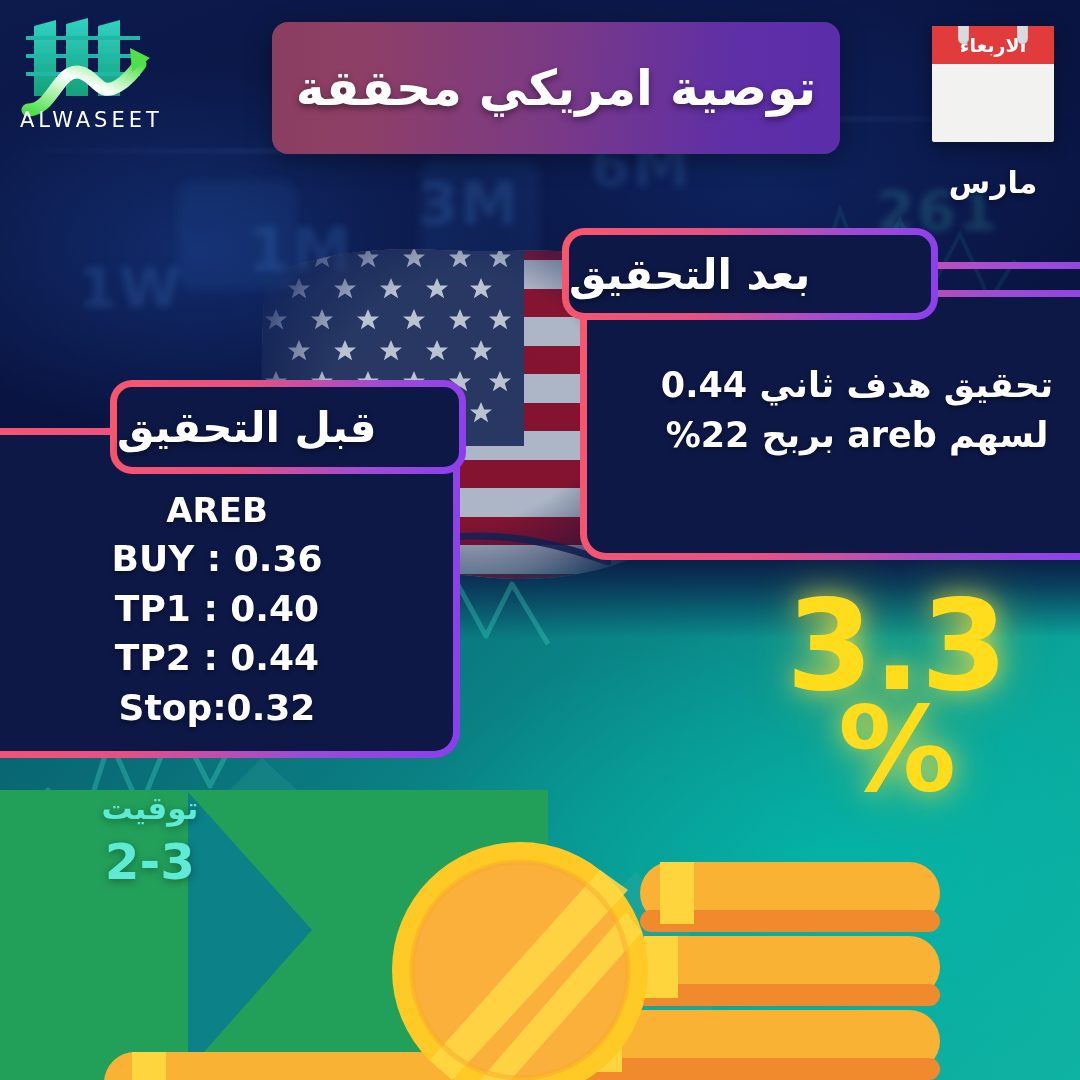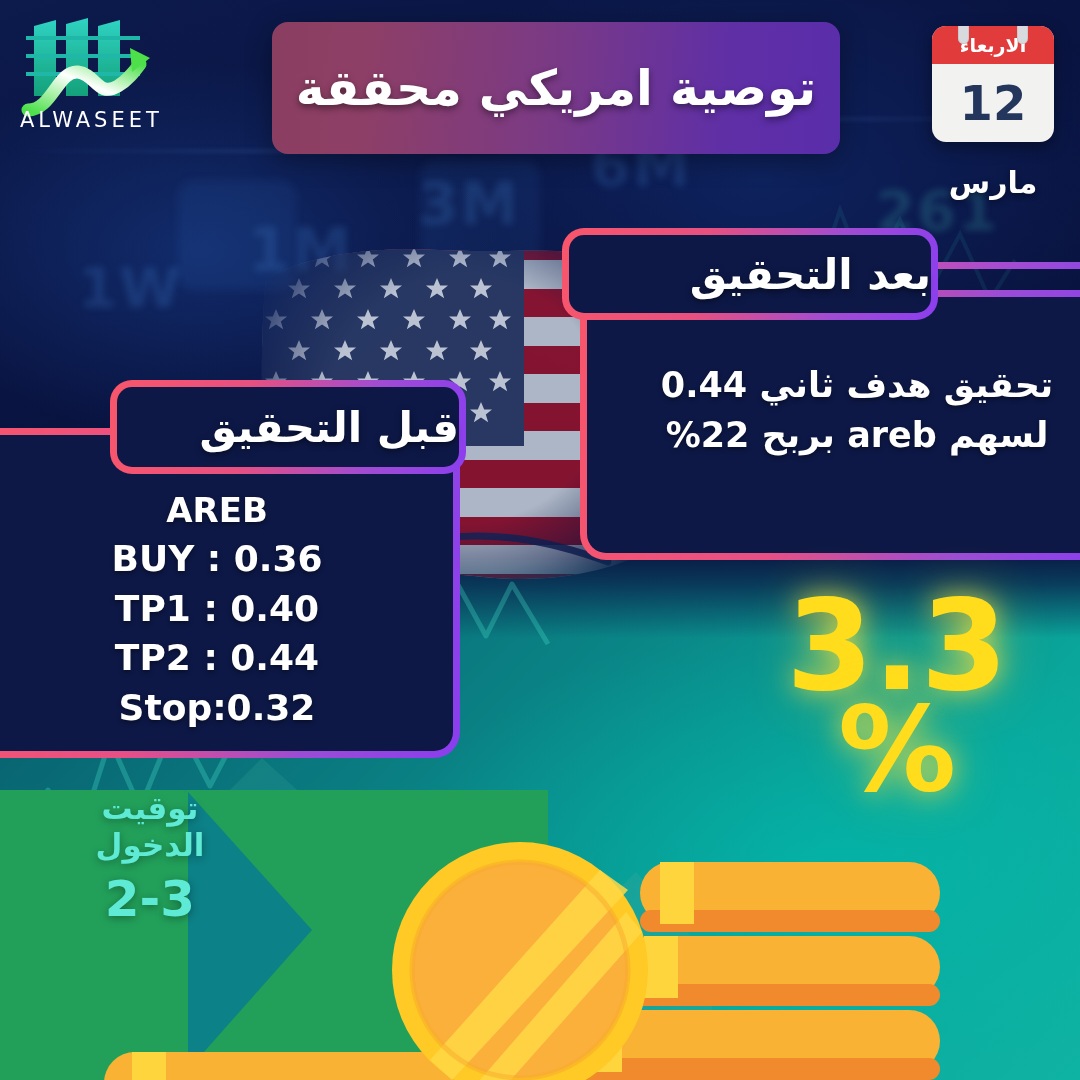--- a/index.html
+++ b/index.html
@@ -91,21 +91,21 @@
     direction: rtl;
     font-size: 49px; font-weight: 800; color: #fff;
     text-shadow: 0 3px 7px rgba(0,0,0,.45);
     white-space: nowrap;
   }
 
   
   .calendar { position: absolute; right: 26px; top: 26px; width: 122px; }
   .cal-card {
     position: relative; width: 122px; height: 116px;
-    border-radius: 14px; overflow: hidden;
+    border-radius: 2px; overflow: hidden;
     background: #f2f2f0;
     box-shadow: 0 5px 16px rgba(0,0,0,.4);
   }
   .cal-head {
     height: 38px; background: #e23b3b;
     display: flex; align-items: center; justify-content: center;
   }
   .cal-day-name {
     direction: rtl; color: #fff; font-size: 19px; font-weight: 800;
   }
@@ -150,21 +150,21 @@
   }
   .pill {
     position: absolute;
     background: #0d1846;
     border-radius: 22px;
     border: 7px solid transparent;
     background-image: linear-gradient(#0d1846, #0d1846),
                       linear-gradient(100deg, #f9566b 0%, #e75080 38%, #a24cd2 72%, #8b3eee 100%);
     background-origin: border-box;
     background-clip: padding-box, border-box;
-    display: flex; align-items: center; justify-content: flex-end;
+    display: flex; align-items: center; justify-content: flex-start;
     z-index: 6;
   }
   .pill span {
     direction: rtl; color: #fff; font-weight: 800; font-size: 42px;
     text-shadow: 0 2px 6px rgba(0,0,0,.5);
     white-space: nowrap;
   }
 
   
   .card-before { left: -40px; top: 428px; width: 500px; height: 330px; z-index: 4; }
@@ -400,21 +400,20 @@
     <h1>توصية امريكي محققة</h1>
   </div>
 
   <div class="calendar">
     <div class="cal-card">
       <div class="cal-ring l"></div>
       <div class="cal-ring r"></div>
       <div class="cal-head">
         <span class="cal-day-name">الاربعاء</span>
       </div>
-      <div class="cal-num">12</div>
     </div>
     <div class="cal-month">مارس</div>
   </div>
 
   <div class="conn conn-left"></div>
   <div class="conn conn-right"></div>
 
   <div class="card card-before">
     <div class="before-list">
       <div class="row sym">AREB</div>
@@ -438,17 +437,16 @@
     <span>بعد التحقيق</span>
   </div>
 
   <div class="percent">
     <span class="val">3.3</span>
     <span class="sign">%</span>
   </div>
 
   <div class="timing">
     <div class="lbl">توقيت</div>
-    <div class="lbl">الدخول</div>
     <div class="val">2-3</div>
   </div>
 
 </div>
 
 </body></html>

